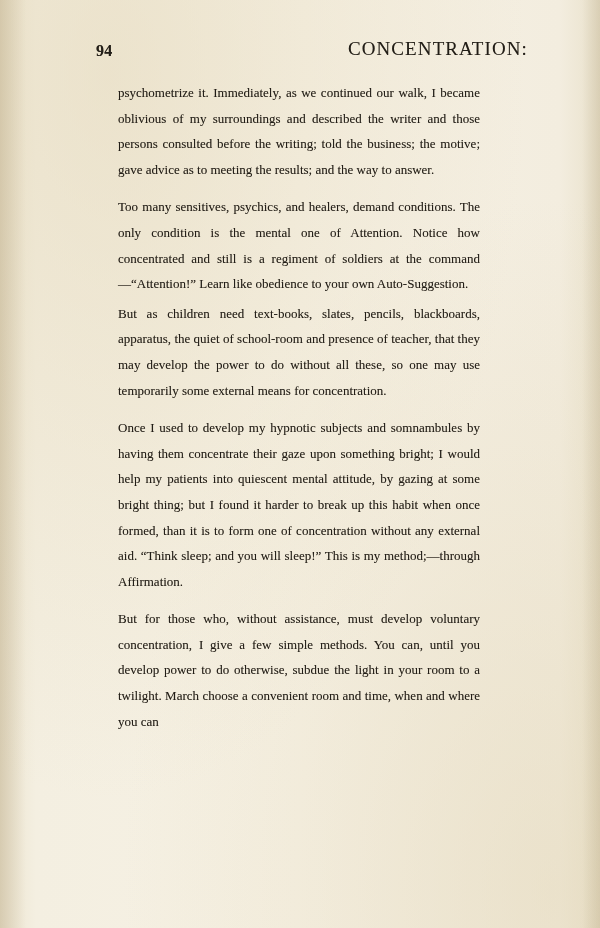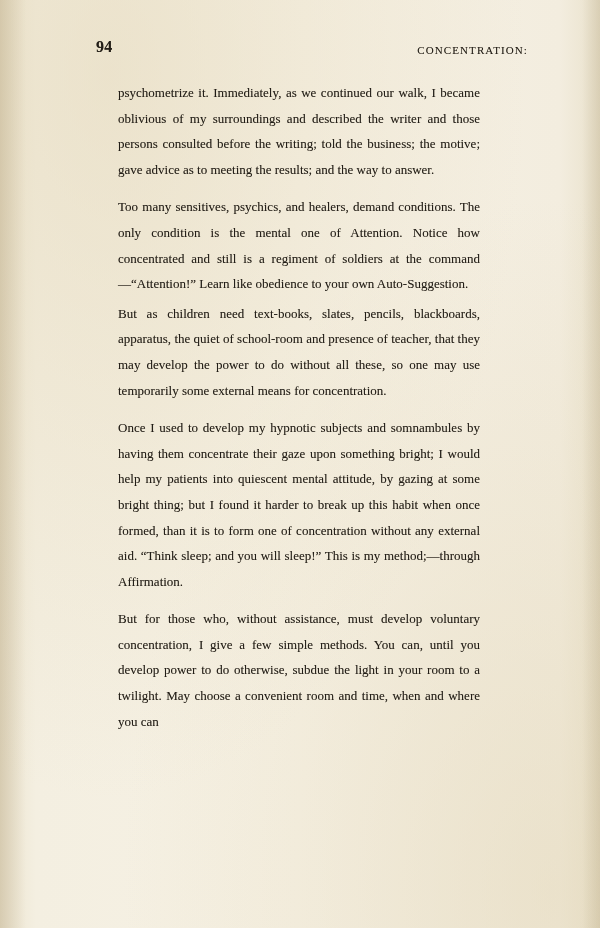--- a/index.html
+++ b/index.html
@@ -52,21 +52,21 @@
     justify-content: space-between;
     font-size: 15.5px;
   }
   .folio {
     font-weight: bold;
     letter-spacing: 0.3px;
     font-size: 16px;
   }
   .running-head {
     letter-spacing: 1.1px;
-    font-size: 11px;
+    font-size: 19px;
   }
 
   .body-text {
     position: absolute;
     left: 118px;
     top: 80px;
     width: 362px;
     font-size: 13px;
     line-height: 25.6px;
     text-align: justify;
@@ -96,16 +96,16 @@
   <div class="header">
     <span class="folio">94</span>
     <span class="running-head">CONCENTRATION:</span>
   </div>
 
   <div class="body-text">
     <p>psychometrize it.  Immediately, as we continued our walk, I became oblivious of my surroundings and described the writer and those persons consulted before the writing; told the business; the motive; gave advice as to meeting the results; and the way to answer.</p>
     <p class="spaced">Too many sensitives, psychics, and healers, demand conditions.  The only condition is the mental one of Attention.  Notice how concentrated and still is a regiment of soldiers at the command—“Attention!”  Learn like obedience to your own Auto-Suggestion.</p>
     <p class="tight">But as children need text-books, slates, pencils, blackboards, apparatus, the quiet of school-room and presence of teacher, that they may develop the power to do without all these, so one may use temporarily some external means for concentration.</p>
     <p class="spaced">Once I used to develop my hypnotic subjects and somnambules by having them concentrate their gaze upon something bright; I would help my patients into quiescent mental attitude, by gazing at some bright thing; but I found it harder to break up this habit when once formed, than it is to form one of concentration without any external aid.  “Think sleep; and you will sleep!” This is my method;—through Affirmation.</p>
-    <p class="spaced">But for those who, without assistance, must develop voluntary concentration, I give a few simple methods.  You can, until you develop power to do otherwise, subdue the light in your room to a twilight.  May choose a convenient room and time, when and where you can</p>
+    <p class="spaced">But for those who, without assistance, must develop voluntary concentration, I give a few simple methods.  You can, until you develop power to do otherwise, subdue the light in your room to a twilight.  March choose a convenient room and time, when and where you can</p>
   </div>
 
 </div>
 
 </body></html>

